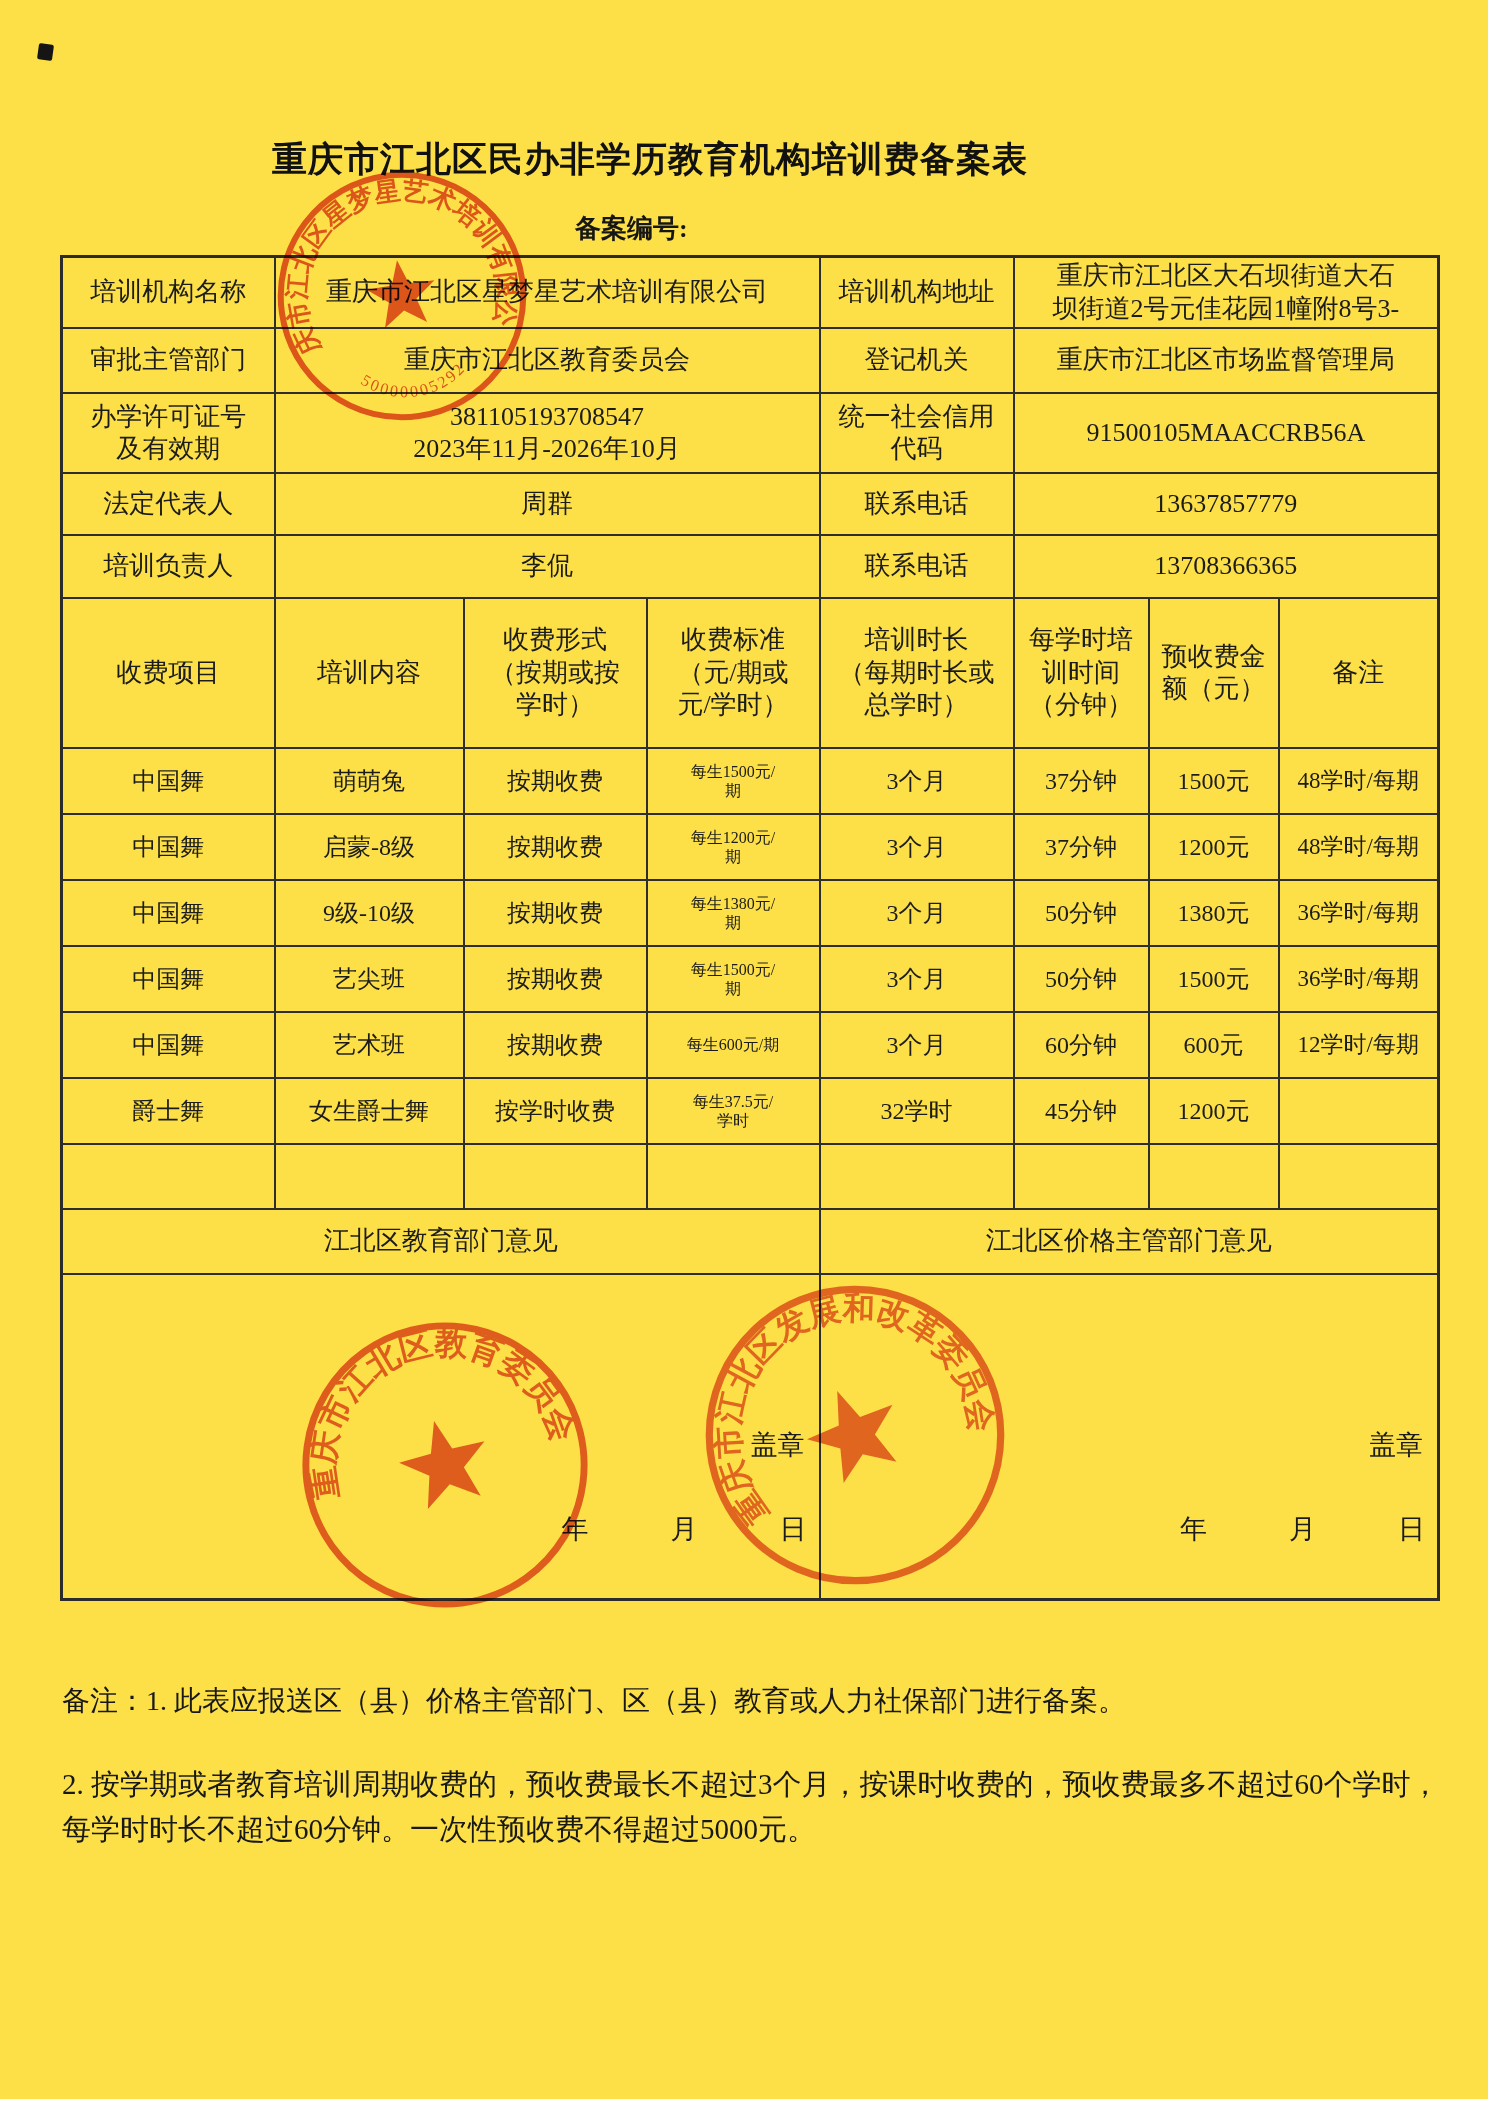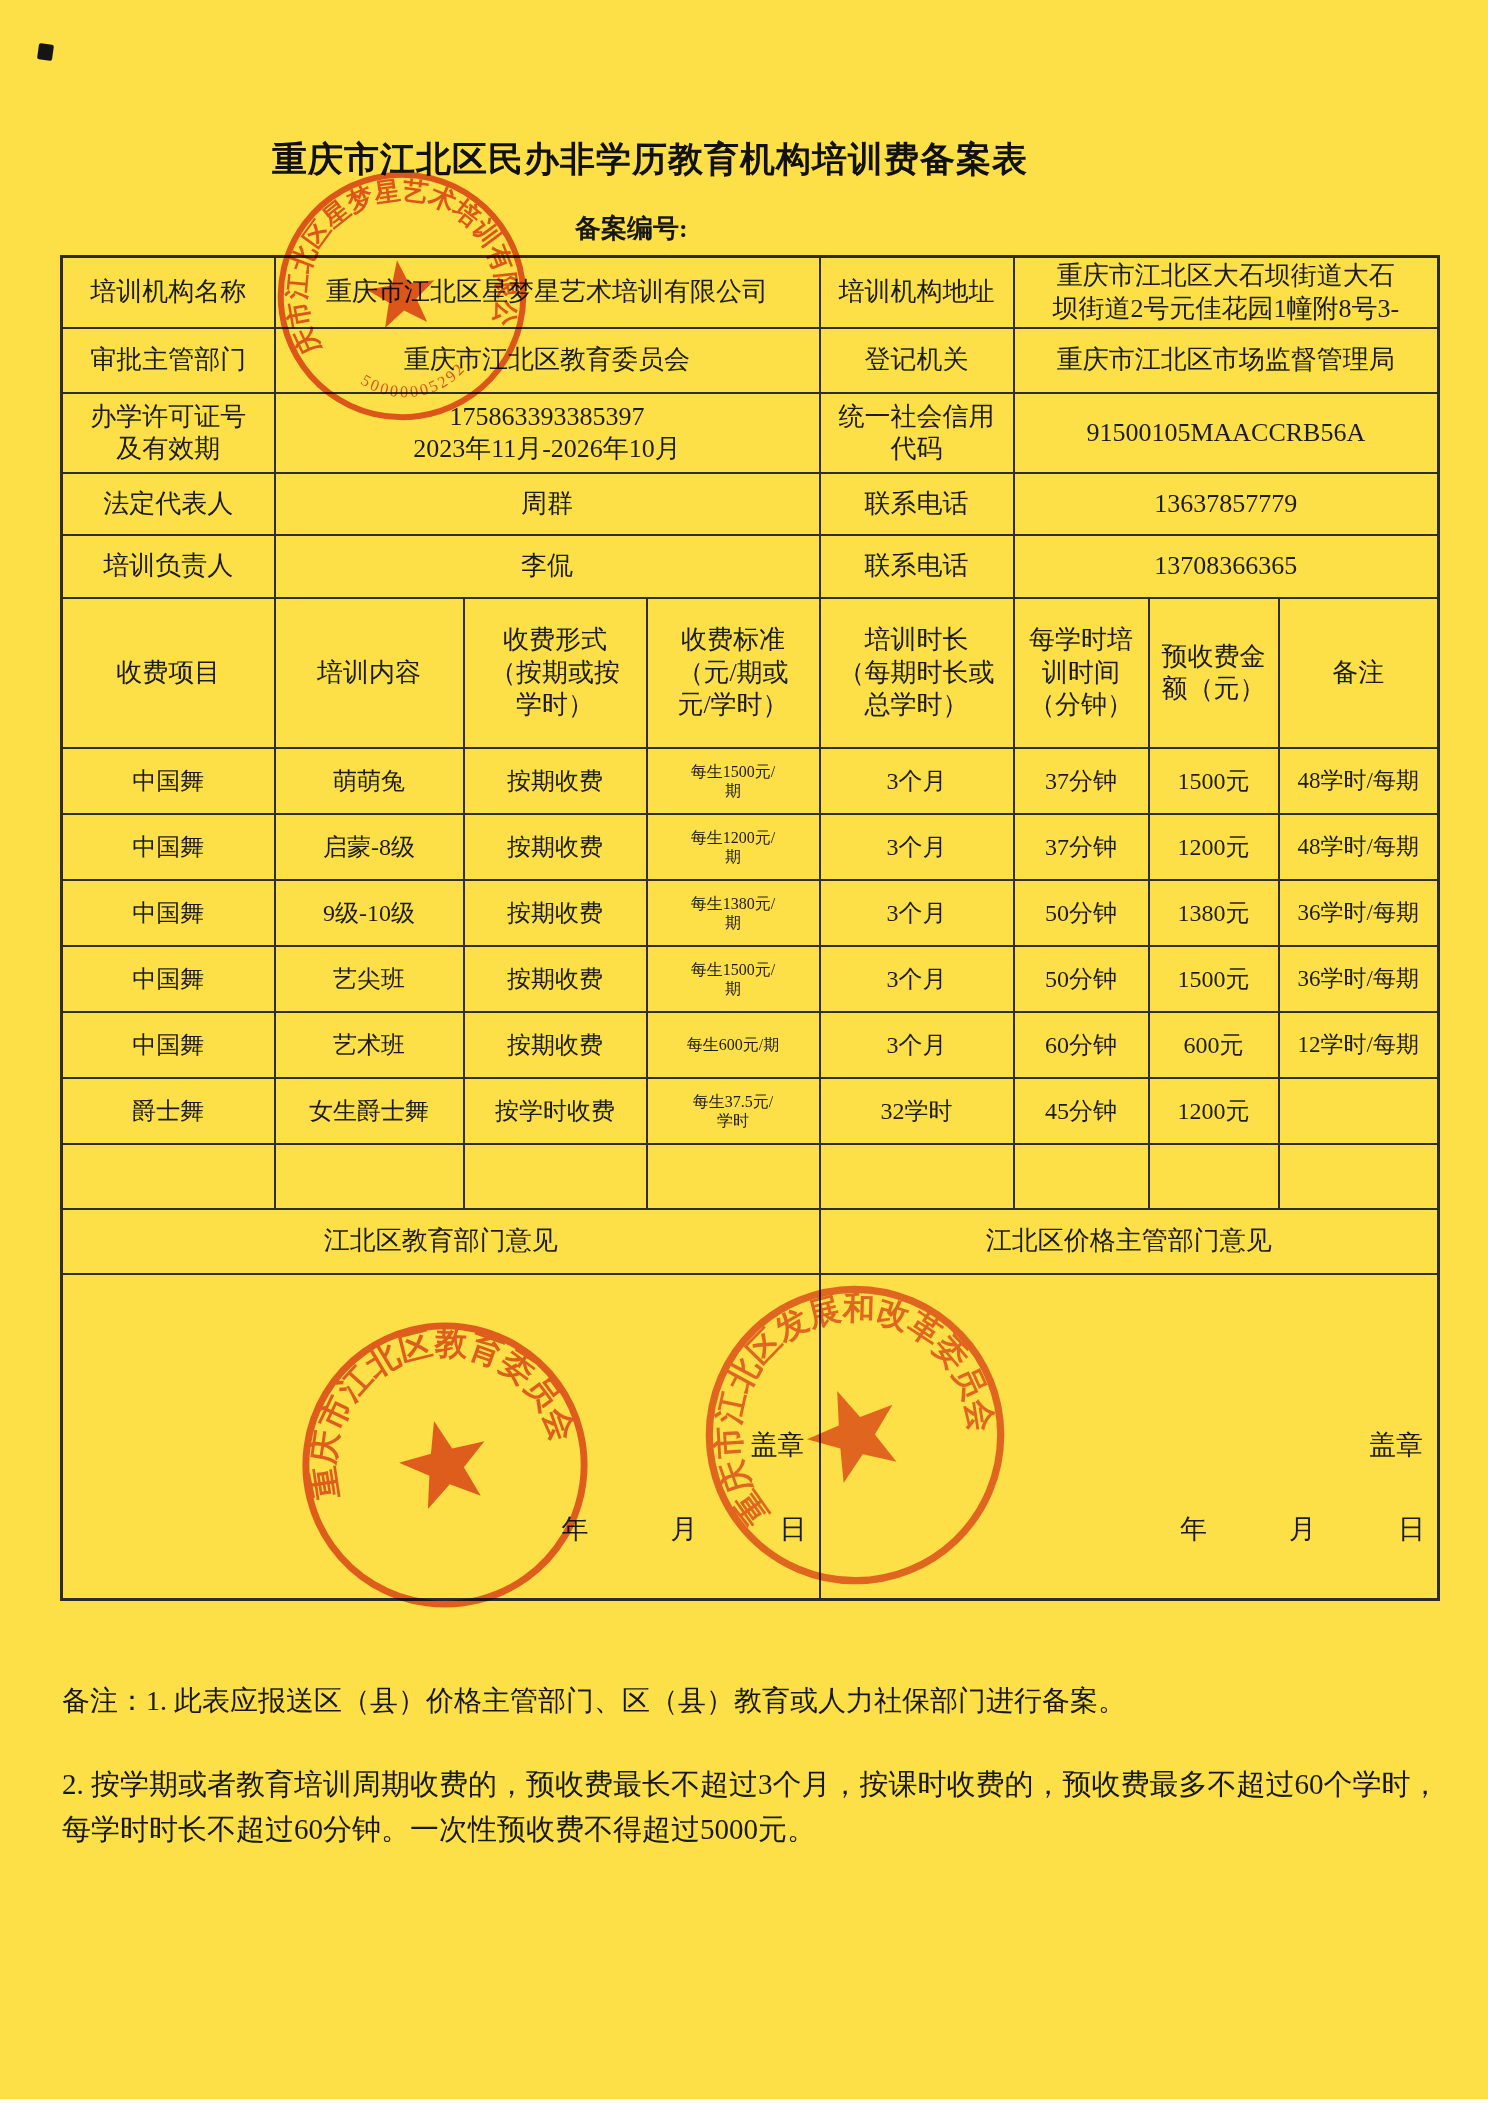--- a/index.html
+++ b/index.html
@@ -86,21 +86,21 @@
       </tr>
       <tr style="height:65px">
         <td class="lbl">审批主管部门</td>
         <td class="val" colspan="3">重庆市江北区教育委员会</td>
         <td class="lbl">登记机关</td>
         <td class="val" colspan="3">重庆市江北区市场监督管理局</td>
       </tr>
       <tr style="height:80px">
         <td class="lbl">办学许可证号
 及有效期</td>
-        <td class="val" colspan="3">175863393385397
+        <td class="val" colspan="3">381105193708547
 2023年11月-2026年10月</td>
         <td class="lbl">统一社会信用
 代码</td>
         <td class="val" colspan="3">91500105MAACCRB56A</td>
       </tr>
       <tr style="height:62px">
         <td class="lbl">法定代表人</td>
         <td class="val" colspan="3">周群</td>
         <td class="lbl">联系电话</td>
         <td class="val" colspan="3">13637857779</td>

